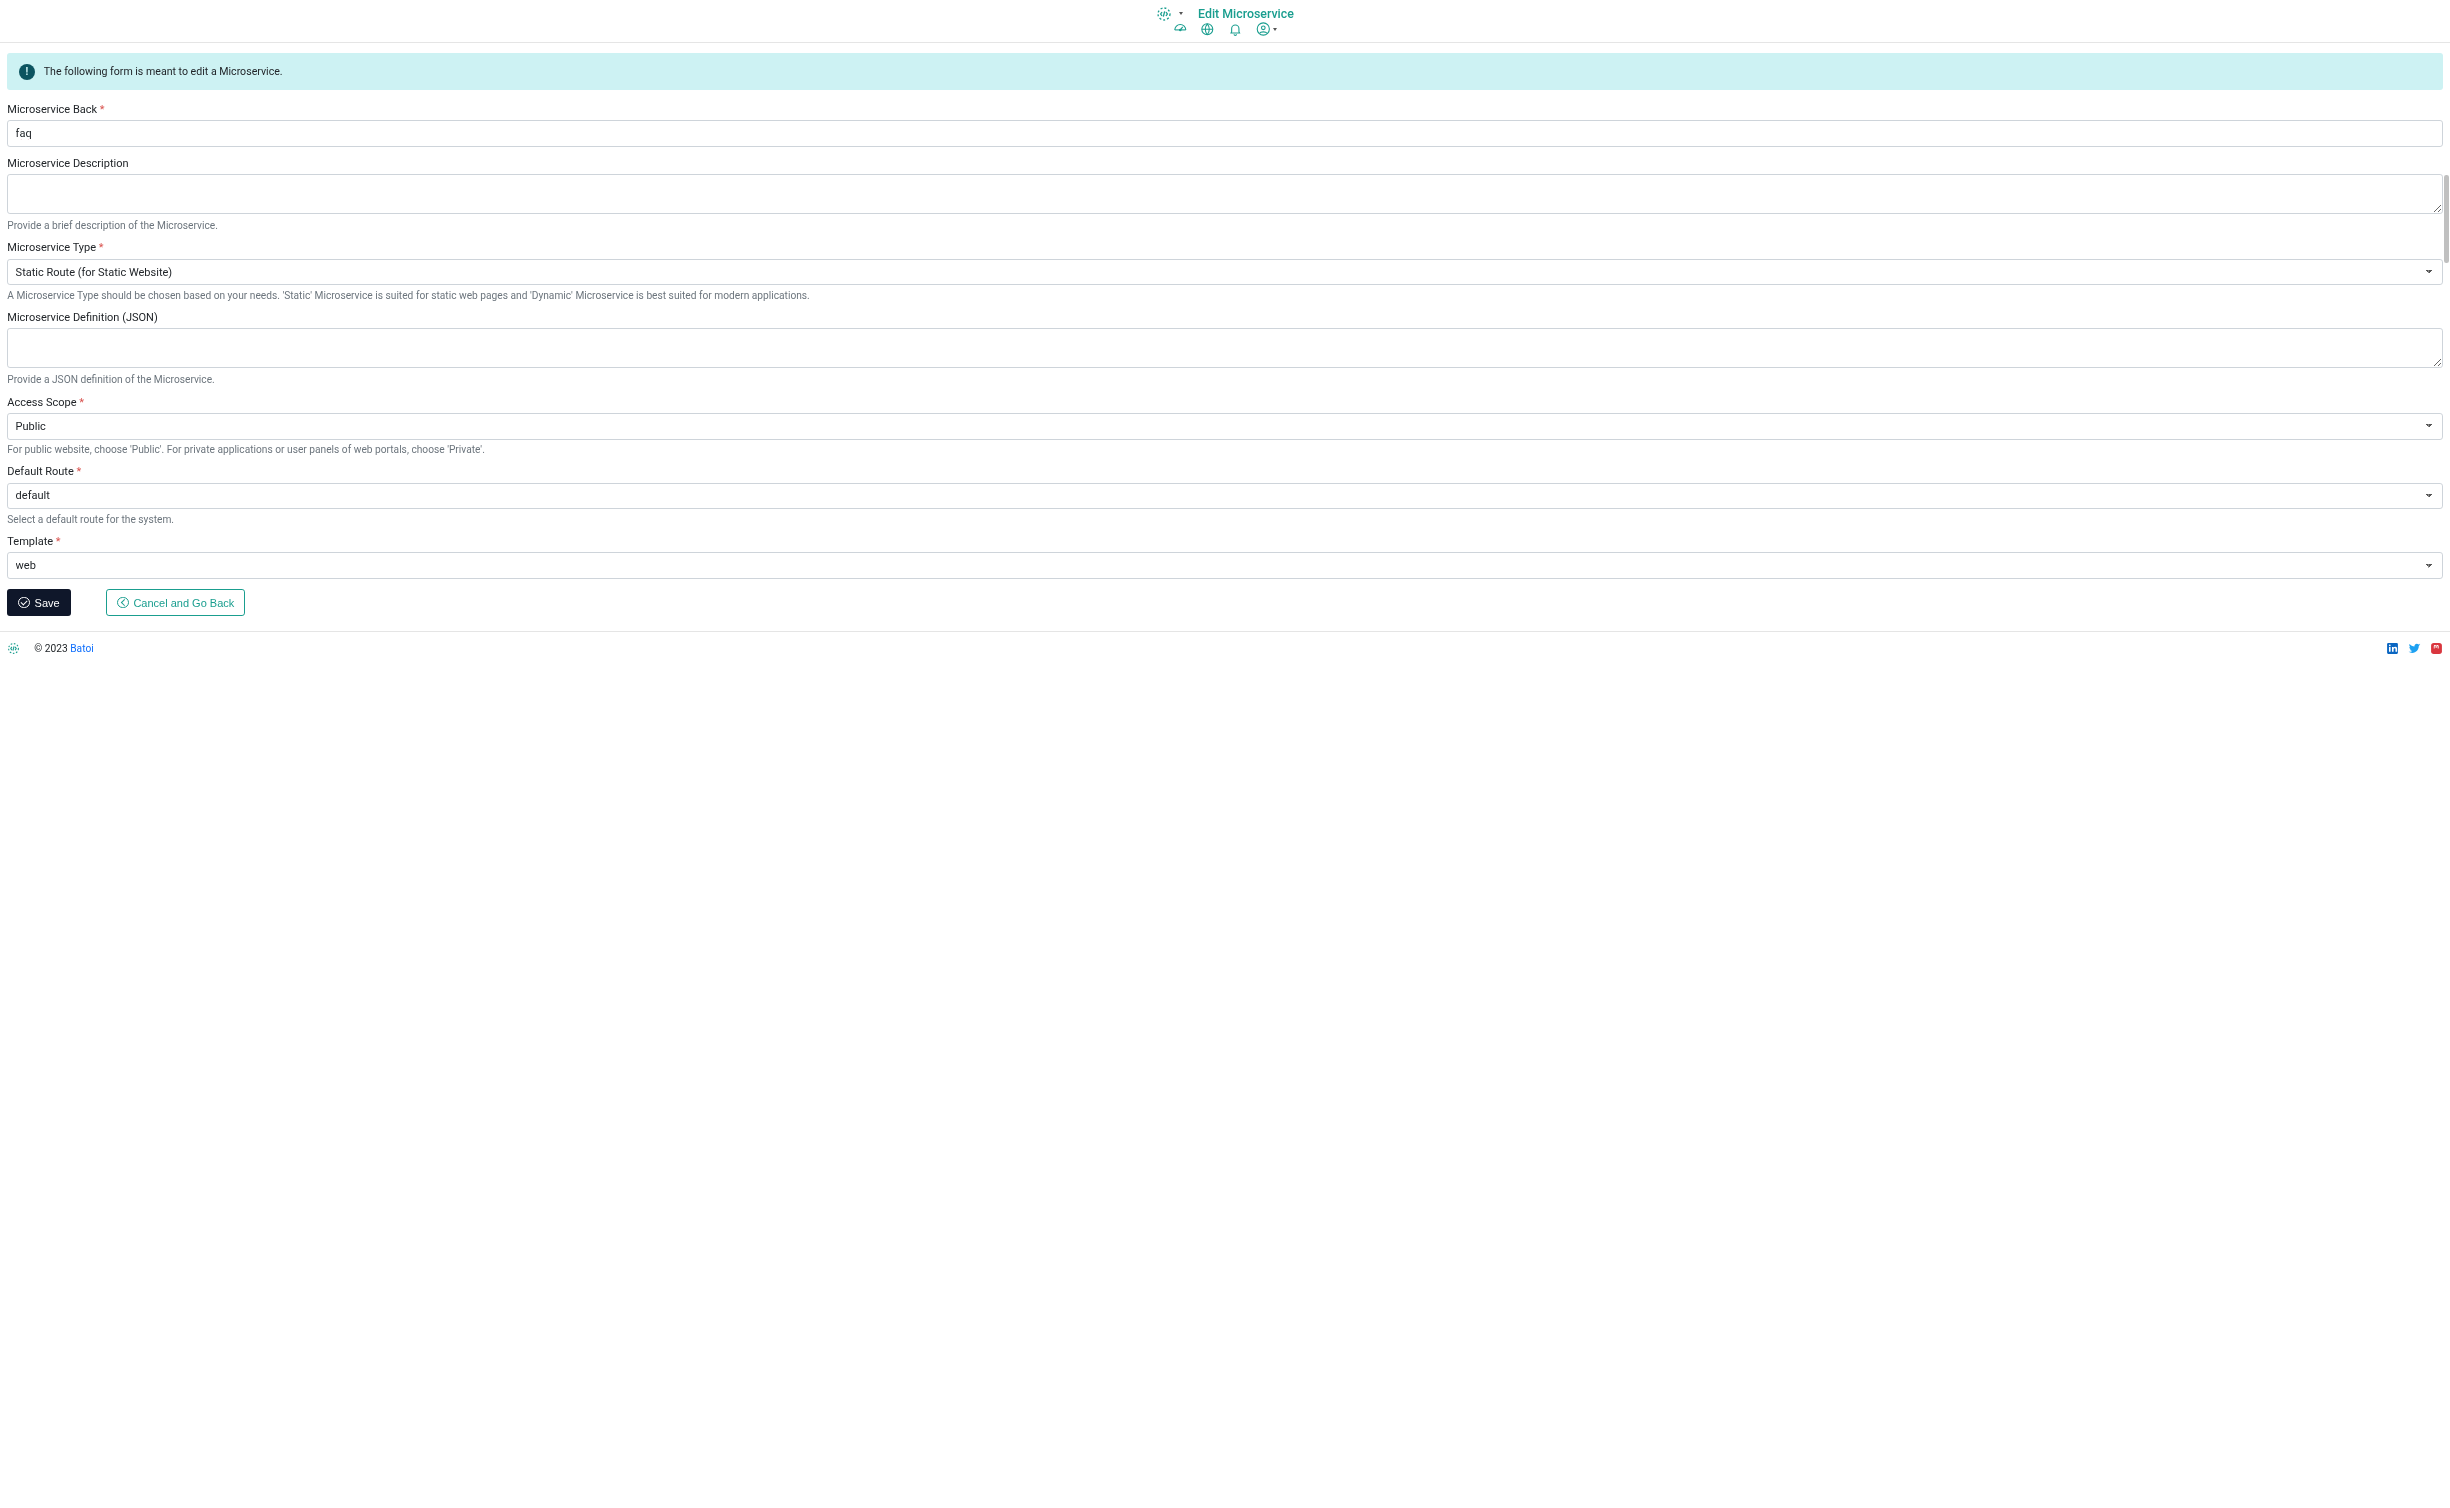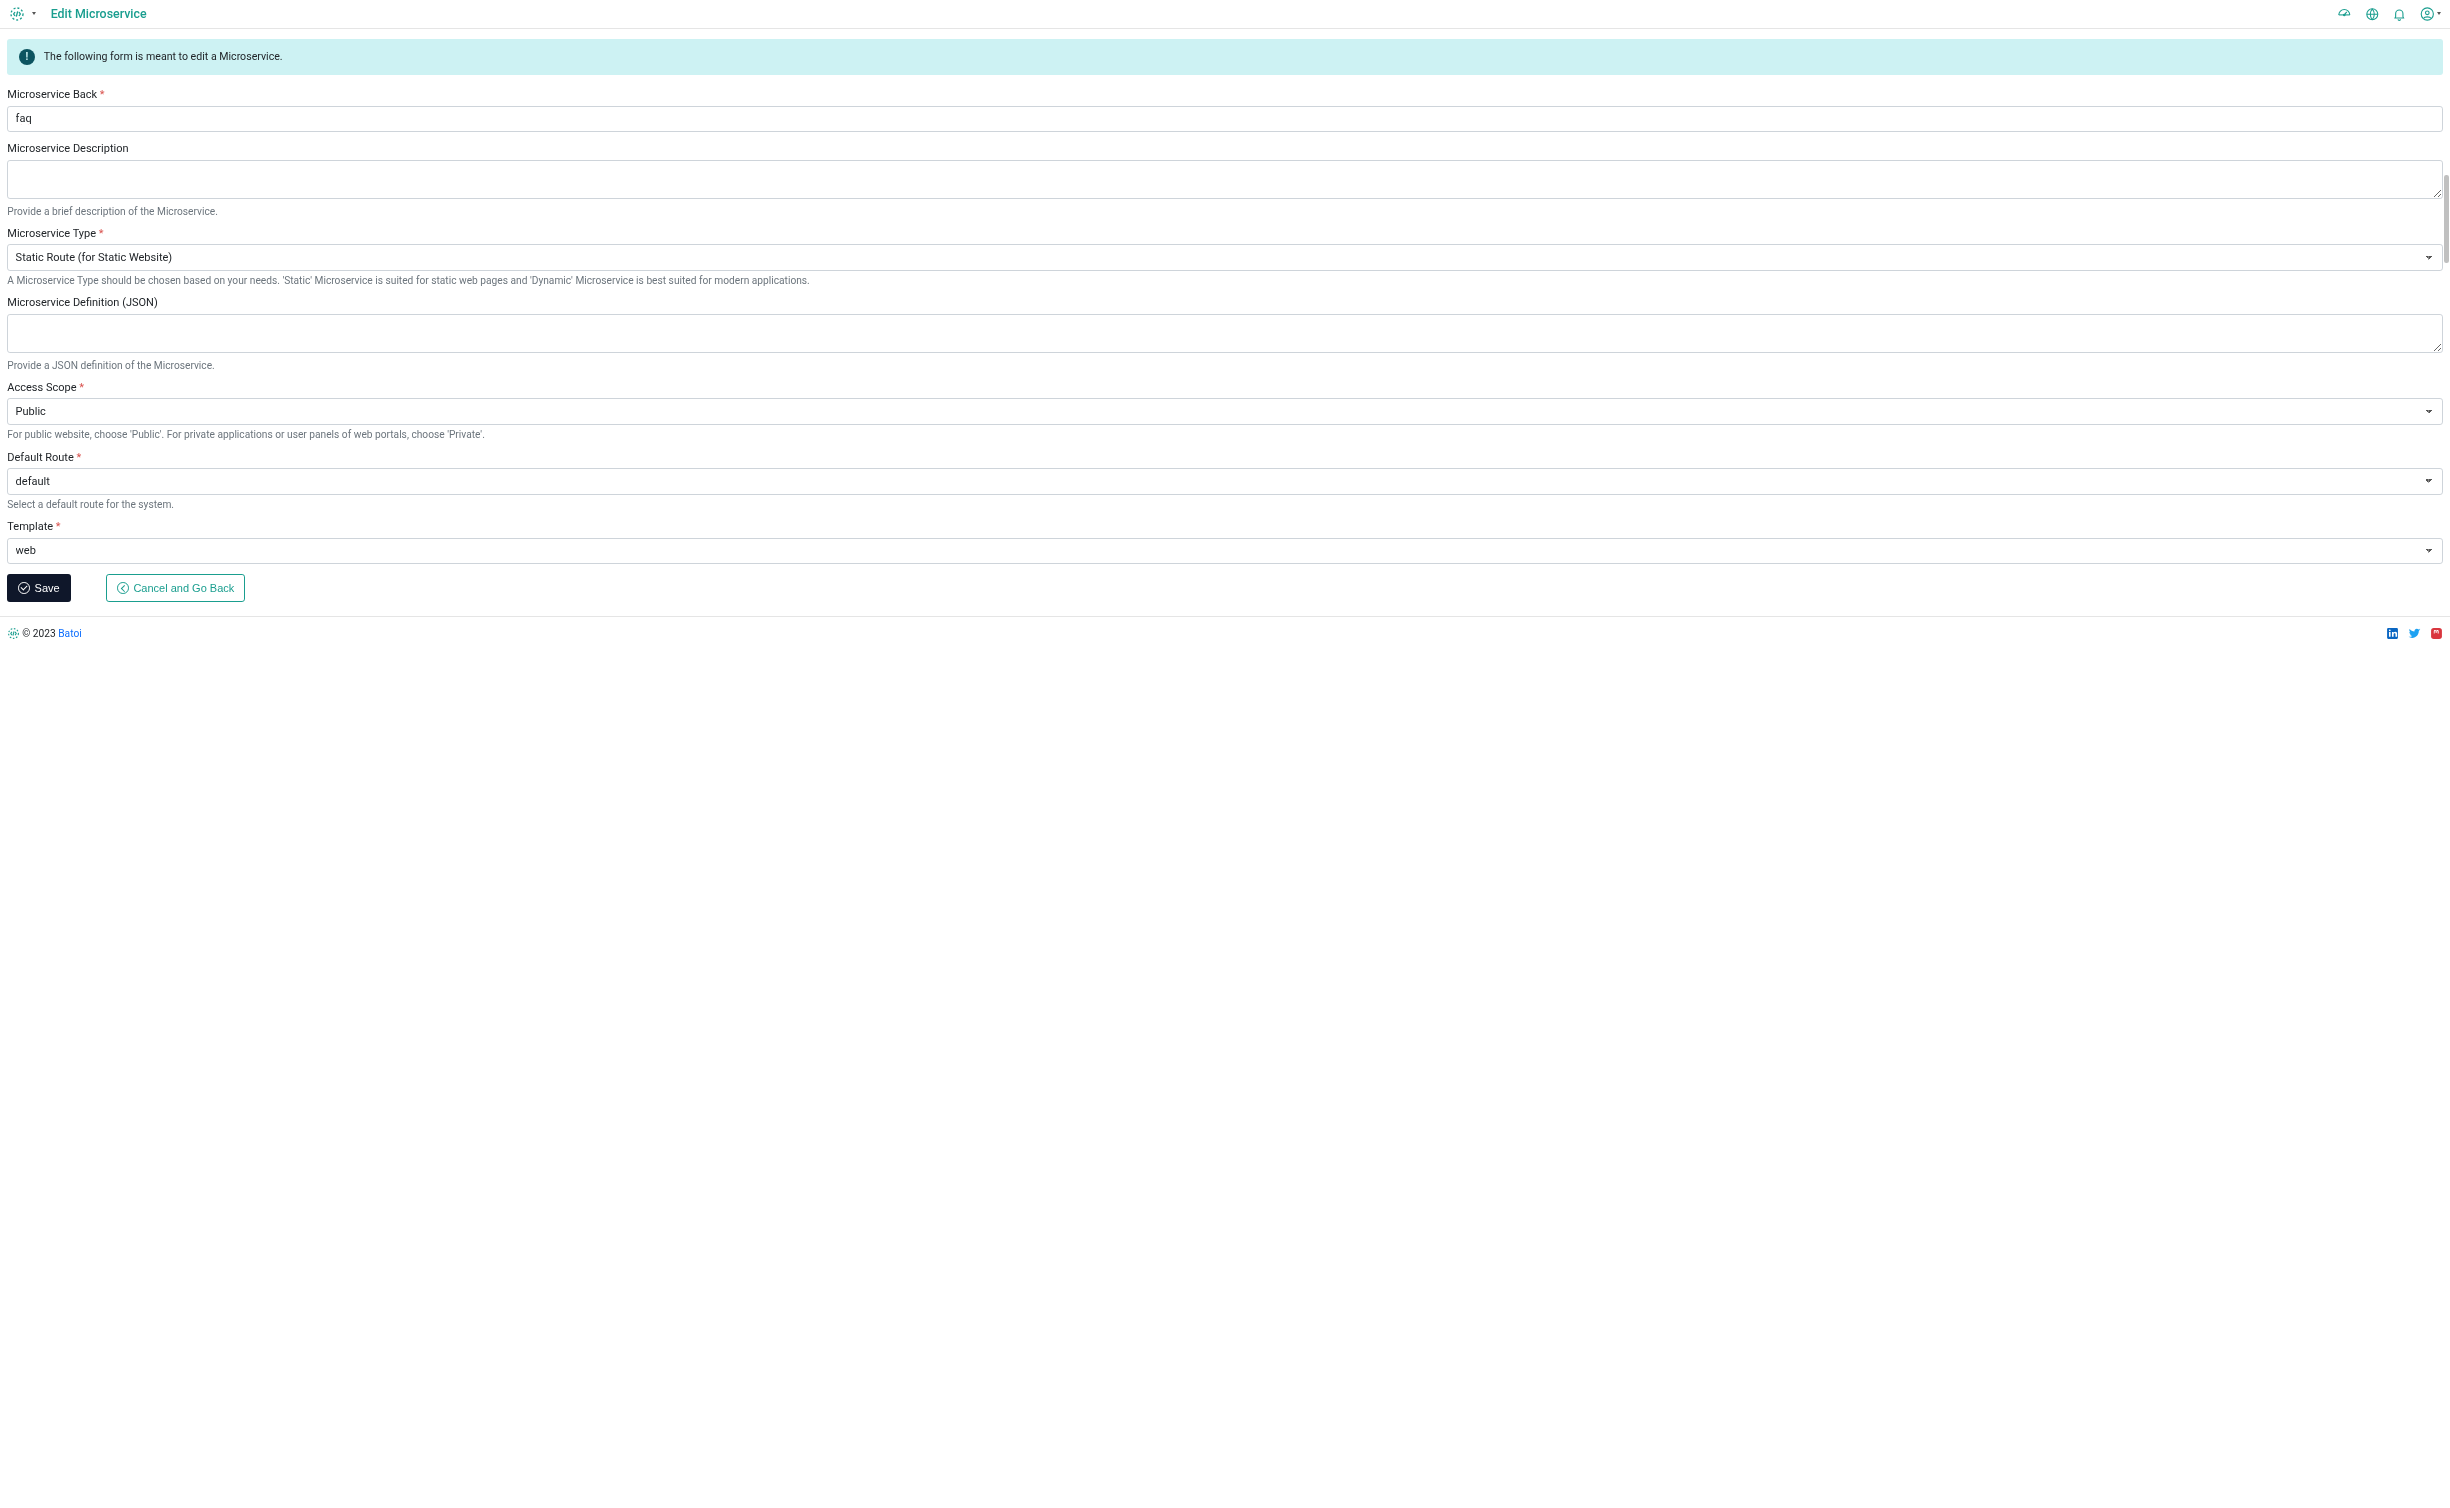--- a/index.html
+++ b/index.html
@@ -8,20 +8,21 @@
     font-size: 10.2px;
     color: #212529;
     background: #fff;
   }
   .topbar {
     display: flex;
     justify-content: space-between;
     align-items: center;
     padding: 5.8px 8.8px;
     border-bottom: 0.7px solid #e5e5e5;
+    flex-direction: column;
   }
   .topbar-left {
     display: flex;
     align-items: center;
     gap: 7.3px;
   }
   .logo-small {
     width: 16px;
     height: 16px;
     display:flex;
@@ -165,21 +166,21 @@
   }
   .footer {
     border-top:0.7px solid #e5e5e5;
     padding: 10.2px 7.3px;
     display:flex;
     justify-content:space-between;
     align-items:center;
     font-size:10.2px;
     color:#212529;
   }
-  .footer-left { display:flex; align-items:center; gap:2px; }
+  .footer-left { display:flex; align-items:center; gap:14px; }
   .footer a { color:#0d6efd; text-decoration:none; }
   .footer-right { display:flex; gap:8.8px; align-items:center;}
   .social { width:13px;height:13px;display:flex;align-items:center;justify-content:center;}
   .scroll-hint{
     position:absolute; right:1.5px; top:175px; width:4.4px; height:88px; background:#c0c0c0; border-radius:2.2px;
   }
   .wrap{position:relative;}
 </style>
 </head>
 <body>

